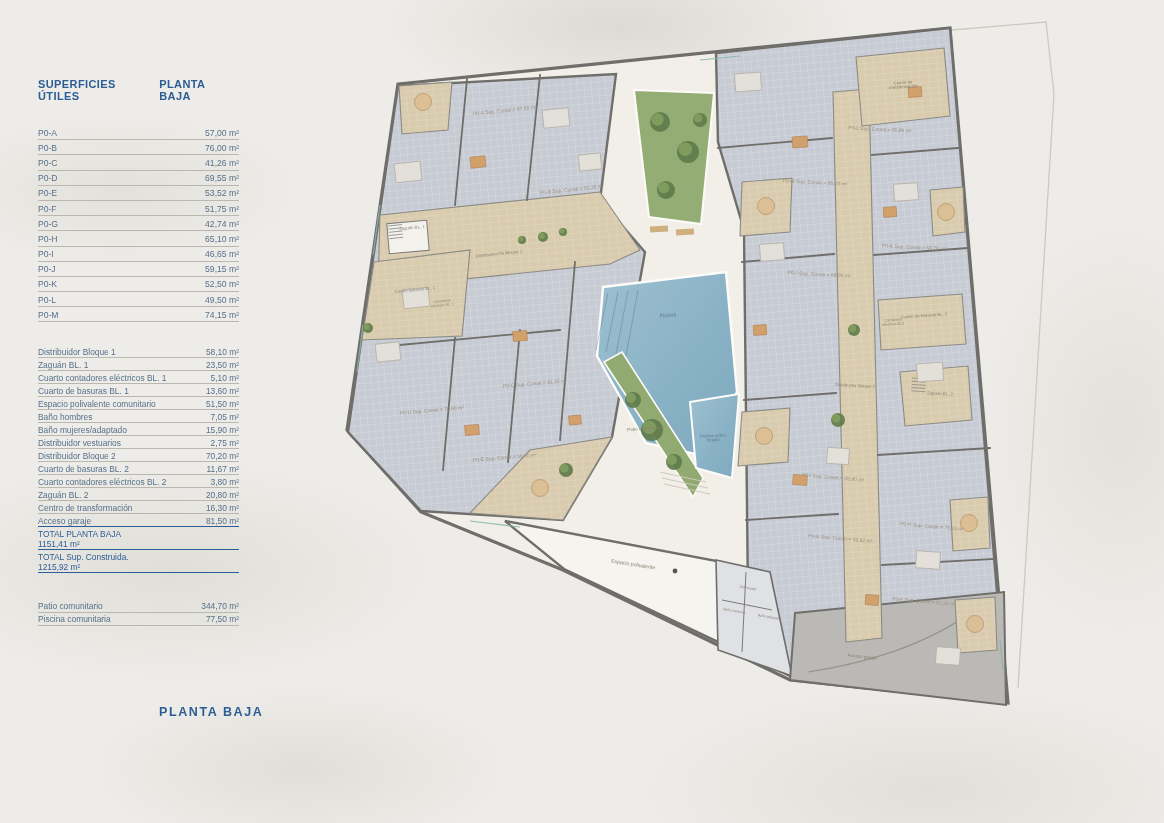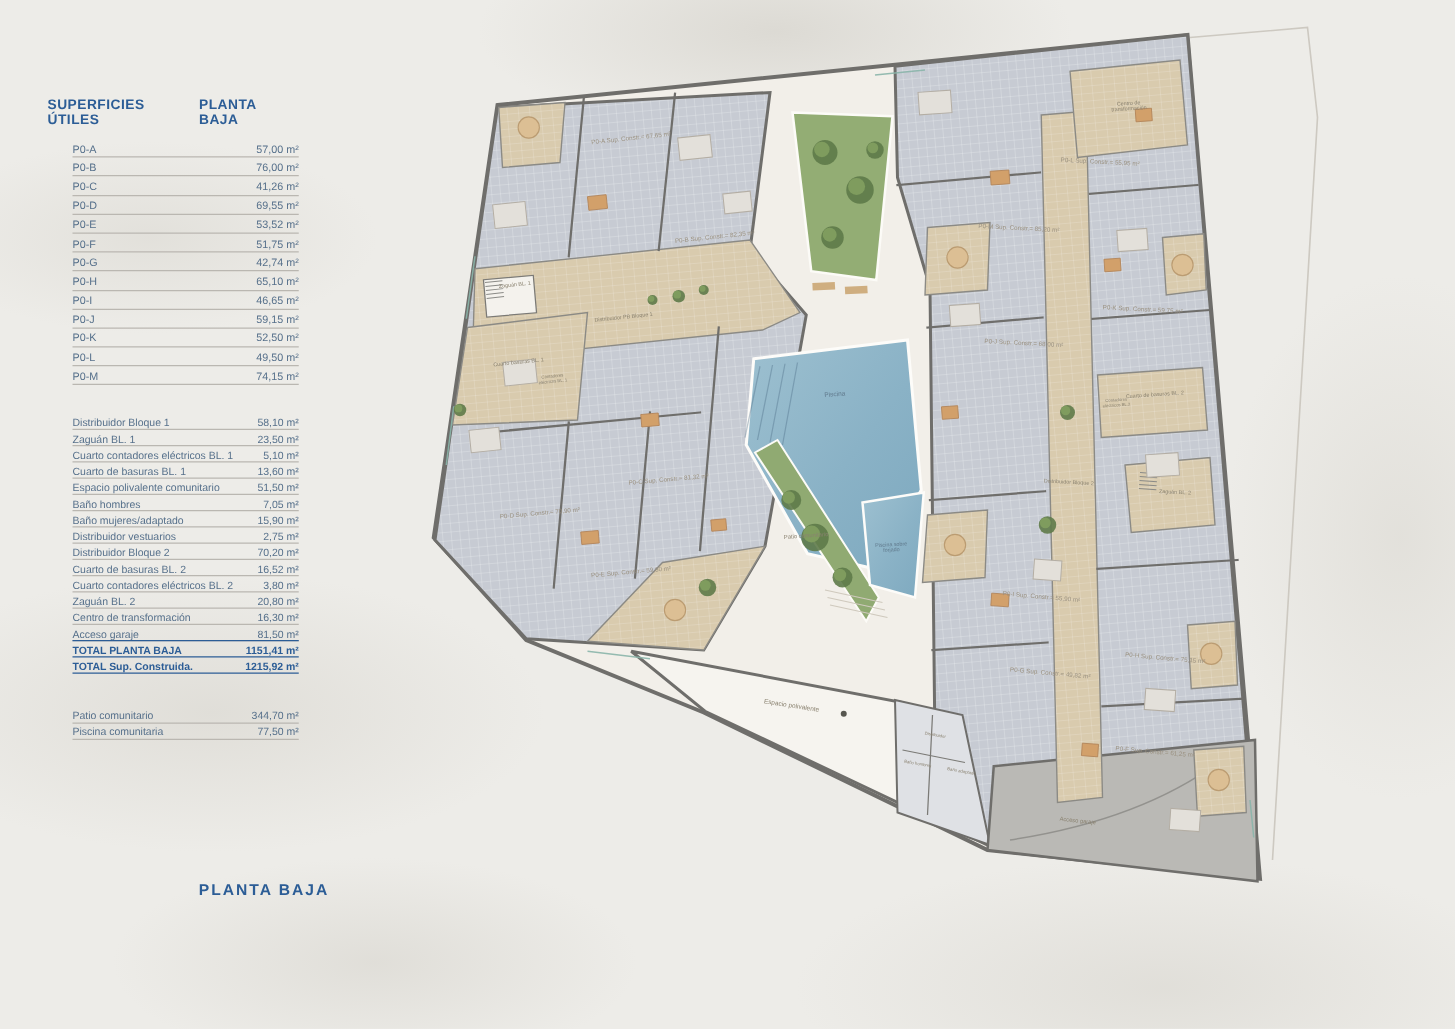--- a/index.html
+++ b/index.html
@@ -15,32 +15,32 @@
       radial-gradient(ellipse 200px 300px at 1120px 430px, rgba(209,206,198,.38), transparent 70%),
       #edece8;
   }
   .canvas{position:absolute;inset:0;}
   svg text{font-family:"Liberation Sans",sans-serif;}
 
   
   .areas-table{position:absolute;left:38px;top:78px;width:201px;z-index:5;
     color:#56708b;font-size:8.6px;}
   .t-header{display:flex;justify-content:space-between;align-items:baseline;
-    font-size:11px;font-weight:bold;color:#2c5d96;letter-spacing:.4px;margin-bottom:9px;}
-  .t-sec{display:block;margin-left:20px;}
+    font-size:11px;font-weight:bold;color:#2c5d96;letter-spacing:.4px;margin-bottom:23px;}
+  .t-sec{display:block;}
   .t-row{display:flex;justify-content:space-between;align-items:baseline;
     border-bottom:1px solid #bab7b1;}
   #sec-apartments .t-row{padding:2.6px 0 1.6px;}
   #sec-common .t-row{padding:1.4px 0 .6px;font-size:8.4px;justify-content:space-between;}
   #sec-outdoor .t-row{padding:1.6px 0 .8px;font-size:8.4px;}
   #sec-common{margin-top:23px;}
   #sec-outdoor{margin-top:26px;}
   .t-label{white-space:nowrap;}
   .t-value{white-space:nowrap;}
-  .t-row.total{color:#2c5d96;font-weight:bold;border-bottom:1.6px solid #2c5d96;}
+  .t-row.total{color:#2c5d96;font-weight:normal;border-bottom:1.6px solid #2c5d96;flex-direction:column;}
   .t-row.total-first{border-top:1.4px solid #2c5d96;margin-top:-1px;}
 
   .plan-title{position:absolute;left:159px;top:705px;z-index:5;
     font-size:12.5px;font-weight:bold;color:#2c5d96;letter-spacing:1.6px;}
 
   .watermark{position:absolute;left:421px;top:512px;z-index:6;
     font-size:29px;color:rgba(255,255,255,.55);letter-spacing:1.5px;font-weight:400;}
 
   
   .wall-out{fill:#f2efe9;stroke:#6f6e6b;stroke-width:3.2;stroke-linejoin:miter;}
@@ -366,21 +366,21 @@
         <div class="t-row">
           <span class="t-label">Distribuidor vestuarios</span>
           <span class="t-value">2,75 m²</span>
         </div>
         <div class="t-row">
           <span class="t-label">Distribuidor Bloque 2</span>
           <span class="t-value">70,20 m²</span>
         </div>
         <div class="t-row">
           <span class="t-label">Cuarto de basuras BL. 2</span>
-          <span class="t-value">16,52 m²</span>
+          <span class="t-value">11,67 m²</span>
         </div>
         <div class="t-row">
           <span class="t-label">Cuarto contadores eléctricos BL. 2</span>
           <span class="t-value">3,80 m²</span>
         </div>
         <div class="t-row">
           <span class="t-label">Zaguán BL. 2</span>
           <span class="t-value">20,80 m²</span>
         </div>
         <div class="t-row">

